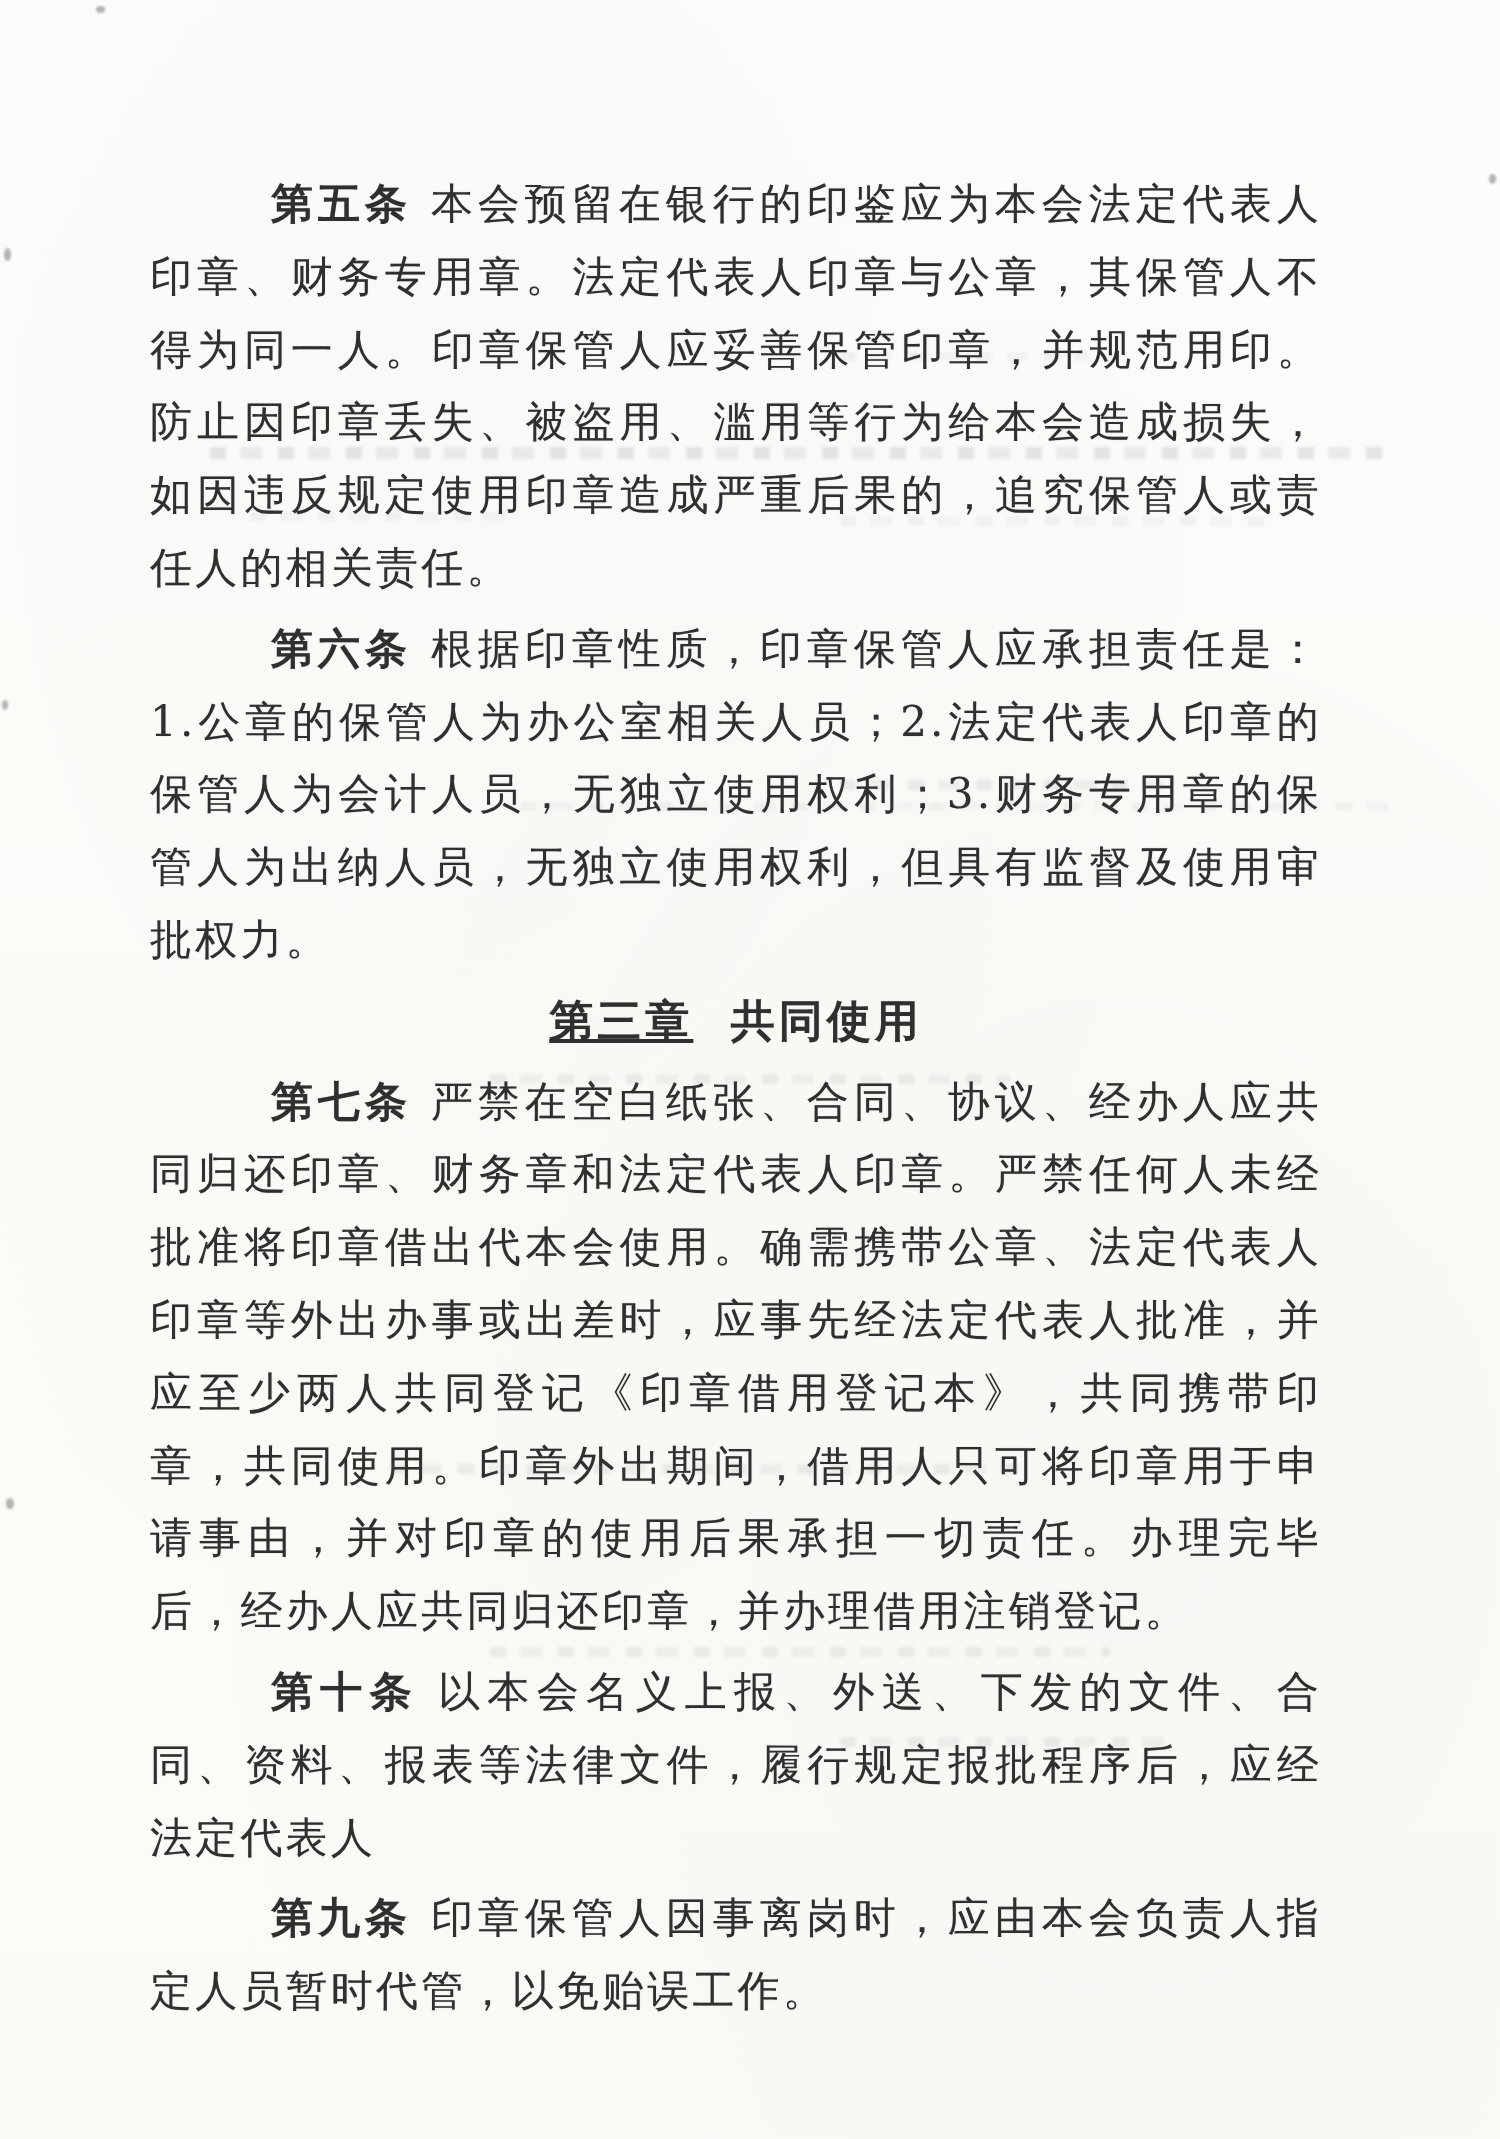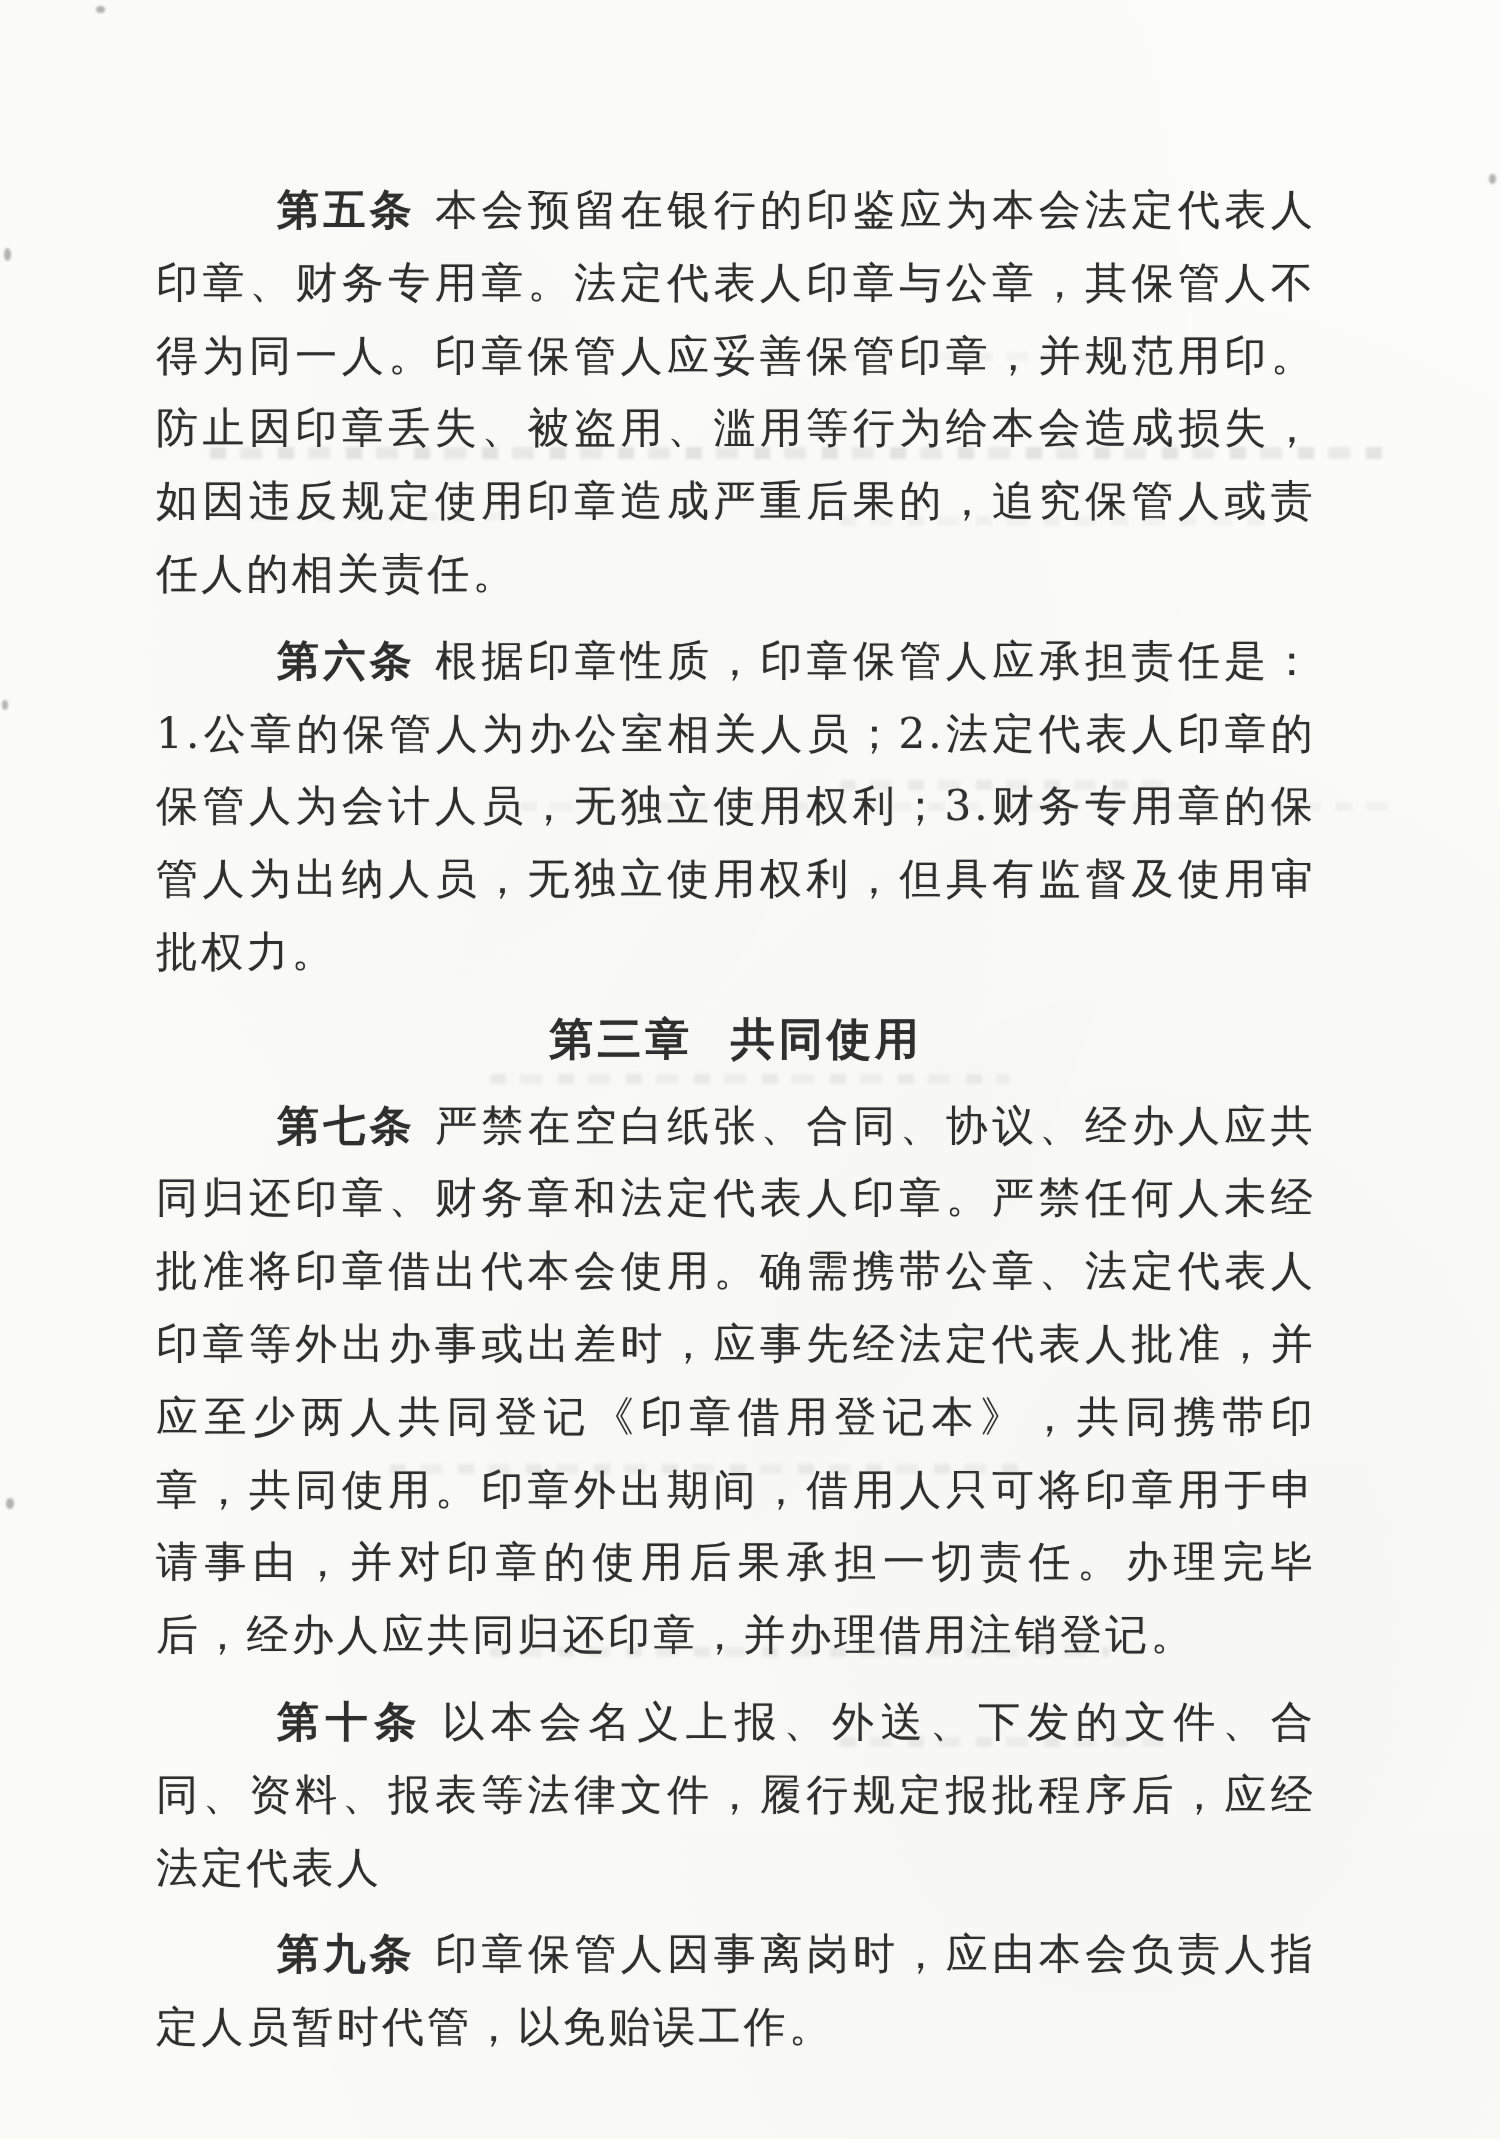--- a/index.html
+++ b/index.html
@@ -27,37 +27,38 @@
       width: 1188px;
       font-size: 42px;
       line-height: 72.8px;
       letter-spacing: 3.2px;
       text-align: justify;
       text-justify: inter-character;
       word-break: break-all;
       text-shadow: 0 0 1px rgba(47,47,47,0.35);
     }
     p.para {
-      margin: 14px;
+      margin: 8px;
       text-indent: 121px;
     }
     .article-label {
       font-weight: 700;
       margin-right: 0.45em;
     }
     h2.chapter {
       margin: 0;
       font-size: 44px;
       font-weight: 700;
       text-align: center;
       text-indent: 0;
       letter-spacing: 4px;
     }
     .chapter-num {
       margin-right: 0.85em;
+      text-decoration: underline;
     }
     
     .bleed {
       position: absolute;
       background: repeating-linear-gradient(90deg,
         rgba(110,110,110,0.55) 0px, rgba(110,110,110,0.55) 16px,
         transparent 16px, transparent 30px,
         rgba(130,130,130,0.45) 30px, rgba(130,130,130,0.45) 52px,
         transparent 52px, transparent 68px);
       opacity: 0.20;

